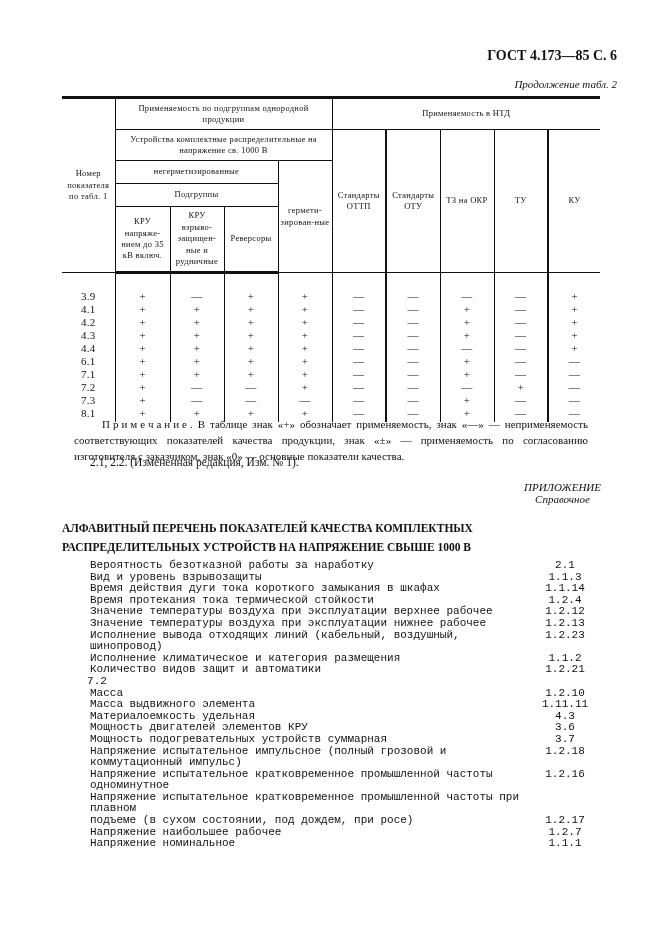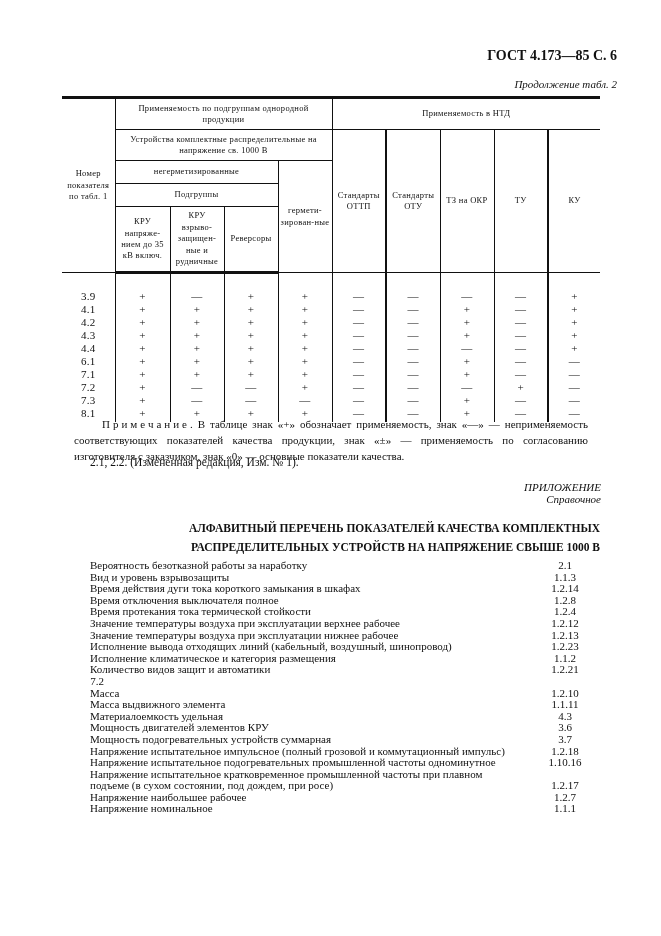--- a/index.html
+++ b/index.html
@@ -14,24 +14,24 @@
   table.main tr.hb td { border-bottom:3px solid #111; }
   table.main td.thick-l { border-left:2px solid #111; }
   table.main tbody.data td { border-top:none; border-bottom:none; font-size:11px; line-height:13px; padding:0; }
   table.main tbody.data tr:first-child td { padding-top:16px; }
   table.main tbody.data tr:last-child td { padding-bottom:2px; }
   .note { position:absolute; top:404px; left:62px; width:538px; font-size:11px; line-height:16px; text-align:justify; }
   .note .sp { letter-spacing:3px; }
   .note p { margin:12px; text-indent:28px; }
   .amend { position:absolute; top:456px; left:90px; font-size:11.5px; }
   .amend b { font-weight:normal;margin-top:32px; }
-  .app { position:absolute; top:481px; right:60px; text-align:right; font-style:italic; font-size:11px; line-height:12px; }
-  .title { position:absolute; top:519px; left:62px; width:538px; text-align:right; font-weight:bold; font-size:11.5px; line-height:19px; }
+  .app { position:absolute; top:481px; right:60px; text-align:center; font-style:italic; font-size:11px; line-height:12px; }
+  .title { position:absolute; top:519px; left:62px; width:538px; text-align:left; font-weight:bold; font-size:11.5px; line-height:19px; }
   .list { position:absolute; top:560px; left:62px; width:538px; font-size:11px; }
-  .row { display:flex; justify-content:flex-start; line-height:11.6px; }
+  .row { display:flex; justify-content:flex-start; line-height:11.6px;font-family:Liberation Mono, monospace; }
   .row .t { padding-left:28px; flex:1; }
   .row .n { width:70px; text-align:center; padding-left:0; }
   .row.wrap .t { padding-left:0; text-indent:28px; }
 </style>
 </head>
 <body>
 
 <div class="hdr">ГОСТ 4.173—85 С. 6</div>
 <div class="cont">Продолжение табл. 2</div>
 
@@ -219,25 +219,21 @@
     <div class="row">
       <span class="t">Вероятность безотказной работы за наработку</span>
       <span class="n">2.1</span>
     </div>
     <div class="row">
       <span class="t">Вид и уровень взрывозащиты</span>
       <span class="n">1.1.3</span>
     </div>
     <div class="row">
       <span class="t">Время действия дуги тока короткого замыкания в шкафах</span>
-      <span class="n">1.2.14</span>
-    </div>
-    <div class="row">
-      <span class="t">Время отключения выключателя полное</span>
-      <span class="n">1.2.8</span>
+      <span class="n">1.1.14</span>
     </div>
     <div class="row">
       <span class="t">Время протекания тока термической стойкости</span>
       <span class="n">1.2.4</span>
     </div>
     <div class="row">
       <span class="t">Значение температуры воздуха при эксплуатации верхнее рабочее</span>
       <span class="n">1.2.12</span>
     </div>
     <div class="row">
@@ -258,41 +254,41 @@
     </div>
     <div class="row">
       <span class="n">7.2</span>
     </div>
     <div class="row">
       <span class="t">Масса</span>
       <span class="n">1.2.10</span>
     </div>
     <div class="row">
       <span class="t">Масса выдвижного элемента</span>
-      <span class="n">1.1.11</span>
+      <span class="n">1.11.11</span>
     </div>
     <div class="row">
       <span class="t">Материалоемкость удельная</span>
       <span class="n">4.3</span>
     </div>
     <div class="row">
       <span class="t">Мощность двигателей элементов КРУ</span>
       <span class="n">3.6</span>
     </div>
     <div class="row">
       <span class="t">Мощность подогревательных устройств суммарная</span>
       <span class="n">3.7</span>
     </div>
     <div class="row">
       <span class="t">Напряжение испытательное импульсное (полный грозовой и коммутационный импульс)</span>
       <span class="n">1.2.18</span>
     </div>
     <div class="row">
-      <span class="t">Напряжение испытательное подогревательных промышленной частоты одноминутное</span>
-      <span class="n">1.10.16</span>
+      <span class="t">Напряжение испытательное кратковременное промышленной частоты одноминутное</span>
+      <span class="n">1.2.16</span>
     </div>
     <div class="row">
       <span class="t">Напряжение испытательное кратковременное промышленной частоты при плавном</span>
       <span class="n"></span>
     </div>
     <div class="row wrap">
       <span class="t">подъеме (в сухом состоянии, под дождем, при росе)</span>
       <span class="n">1.2.17</span>
     </div>
     <div class="row">

